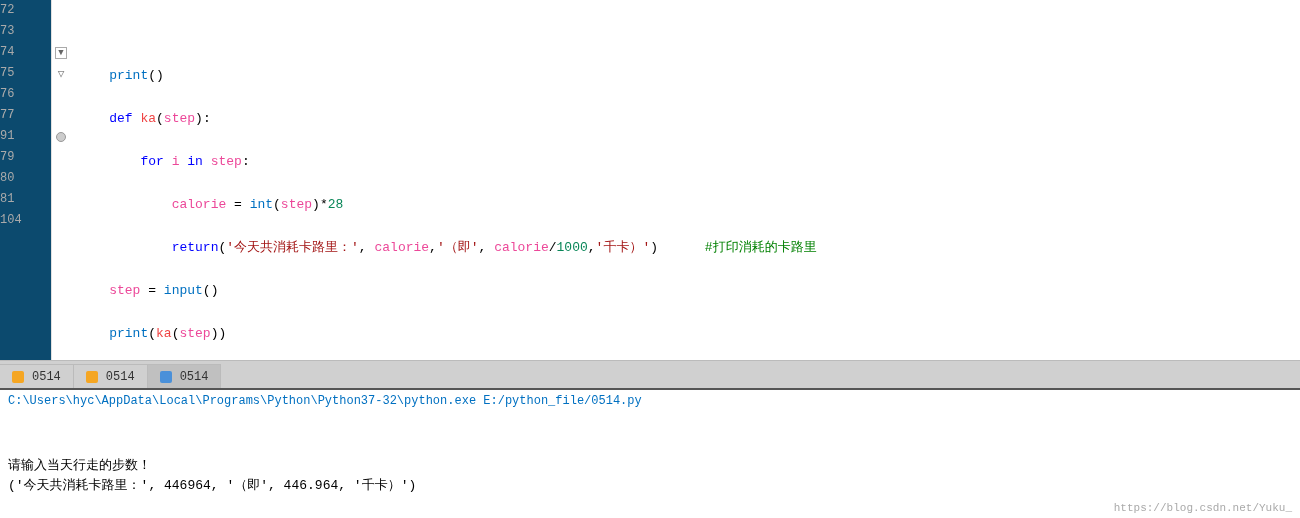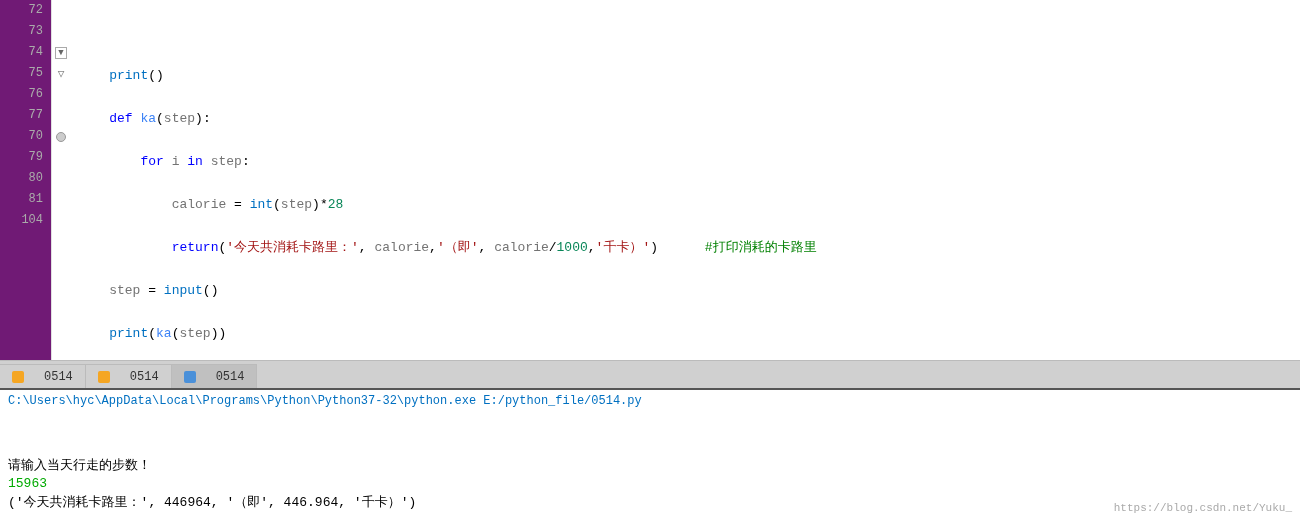--- a/index.html
+++ b/index.html
@@ -21,24 +21,23 @@
       position: relative;
     }
 
     .code-container {
       display: flex;
       height: 100%;
     }
 
     .line-numbers {
       width: 52px;
-      background: #701a75;
+      background: #0c4a6e;
       border-right: 1px solid #e0e0e0;
       padding-top: 0;
-      text-align: right;
       color: #aaa;
       font-size: 13px;
       user-select: none;
       flex-shrink: 0;
     }
 
     .line-number {
       height: 21px;
       line-height: 21px;
       padding-right: 8px;
@@ -62,46 +61,46 @@
       align-items: center;
       margin-top: 22px;
     }
 
     .code-line.highlighted-bg {
       background: #fffff0;
     }
 
     
     .kw { color: #0000ff; font-weight: normal; } 
-    .fn { color: #3b82f6; } 
+    .fn { color: #ef4444; } 
     .str { color: #a31515; } 
     .cmt { color: #008000; } 
     .num { color: #098658; } 
-    .var { color: #737373; } 
+    .var { color: #ec4899; } 
     .punc { color: #000; } 
     .builtin { color: #0070c1; } 
     .plain { color: #000; }
 
     
     .tabs-bar {
       height: 28px;
       background: #d0d0d0;
       display: flex;
       align-items: flex-end;
       border-top: 1px solid #bbb;
       flex-shrink: 0;
     }
 
     .tab {
       height: 24px;
       padding: 0 12px;
       font-size: 12px;
       display: flex;
       align-items: center;
-      gap: 20px;
+      gap: 8px;
       cursor: pointer;
       border-top: 1px solid #bbb;
       border-right: 1px solid #bbb;
       background: #d0d0d0;
       color: #333;
     }
 
     .tab.active {
       background: #c0c0c0;
       border-bottom: none;
@@ -167,21 +166,21 @@
 <div class="editor-area">
   <div class="code-container">
 
     <div class="line-numbers">
       <div class="line-number">72</div>
       <div class="line-number">73</div>
       <div class="line-number">74</div>
       <div class="line-number">75</div>
       <div class="line-number">76</div>
       <div class="line-number">77</div>
-      <div class="line-number">70</div>
+      <div class="line-number">91</div>
       <div class="line-number">79</div>
       <div class="line-number">80</div>
       <div class="line-number">81</div>
       <div class="line-number">104</div>
     </div>
 
     <div class="gutter-area">
       <div style="height:21px;"></div>
       <div style="height:21px;"></div>
       <div style="height:21px; display:flex; align-items:center; justify-content:center;">
@@ -260,17 +259,16 @@
     <span>0514</span>
   </div>
 </div>
 
 <div class="console-wrapper">
   <div class="console-area">
     <div class="console-path">C:\Users\hyc\AppData\Local\Programs\Python\Python37-32\python.exe E:/python_file/0514.py</div>
     <div class="console-prompt">
       <span>请输入当天行走的步数！</span>
     </div>
-    <div class="console-input-value">15963</div>
     <div class="console-output">('今天共消耗卡路里：', 446964, '（即', 446.964, '千卡）')</div>
   </div>
   <div class="console-link" style="position:absolute;right:8px;bottom:4px;color:#aaa;font-size:11px;">https://blog.csdn.net/Yuku_</div>
 </div>
 
 </body></html>

